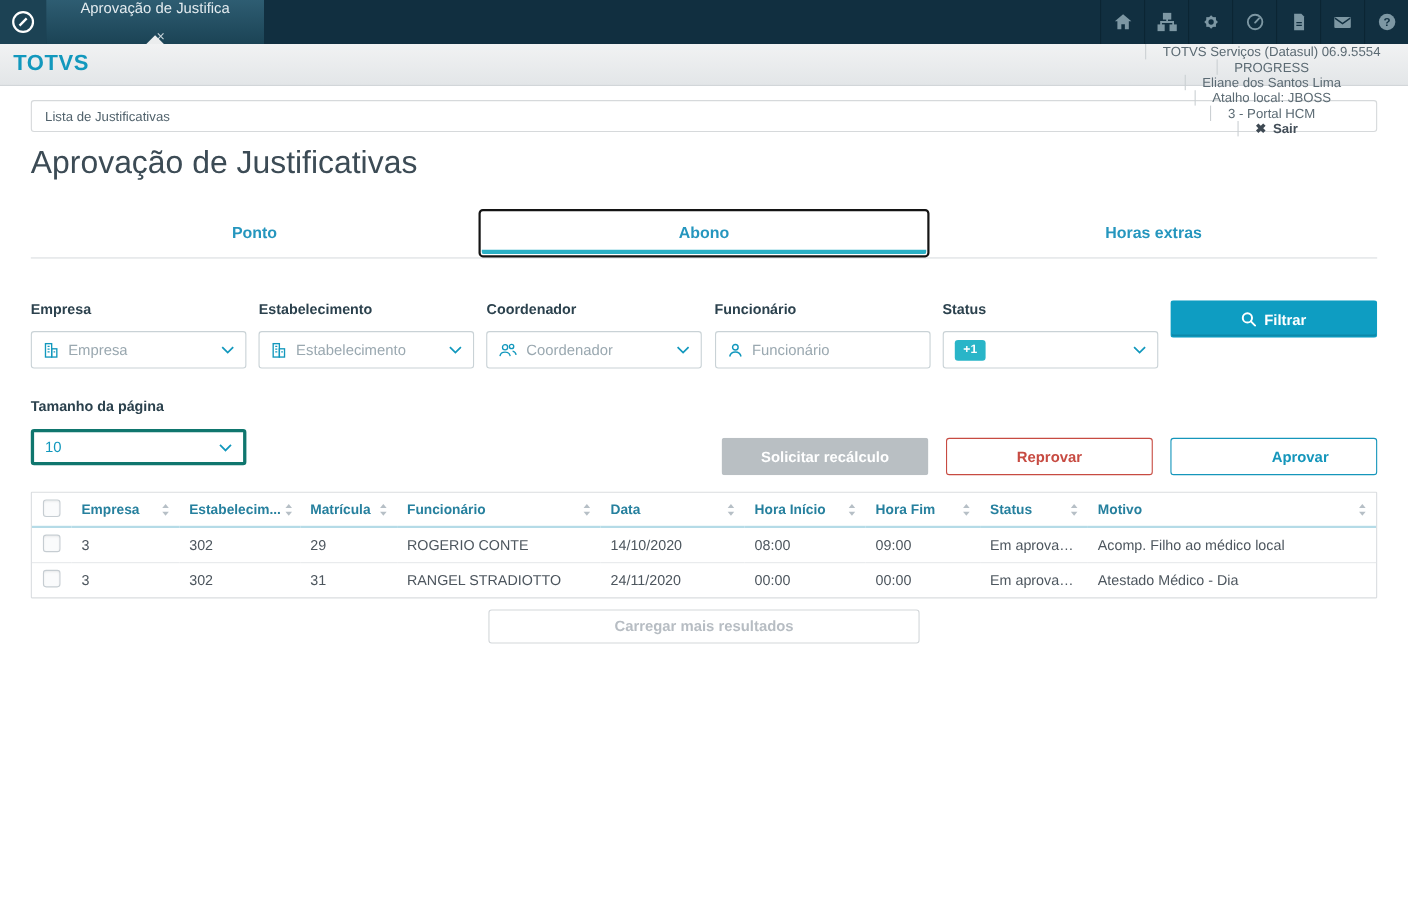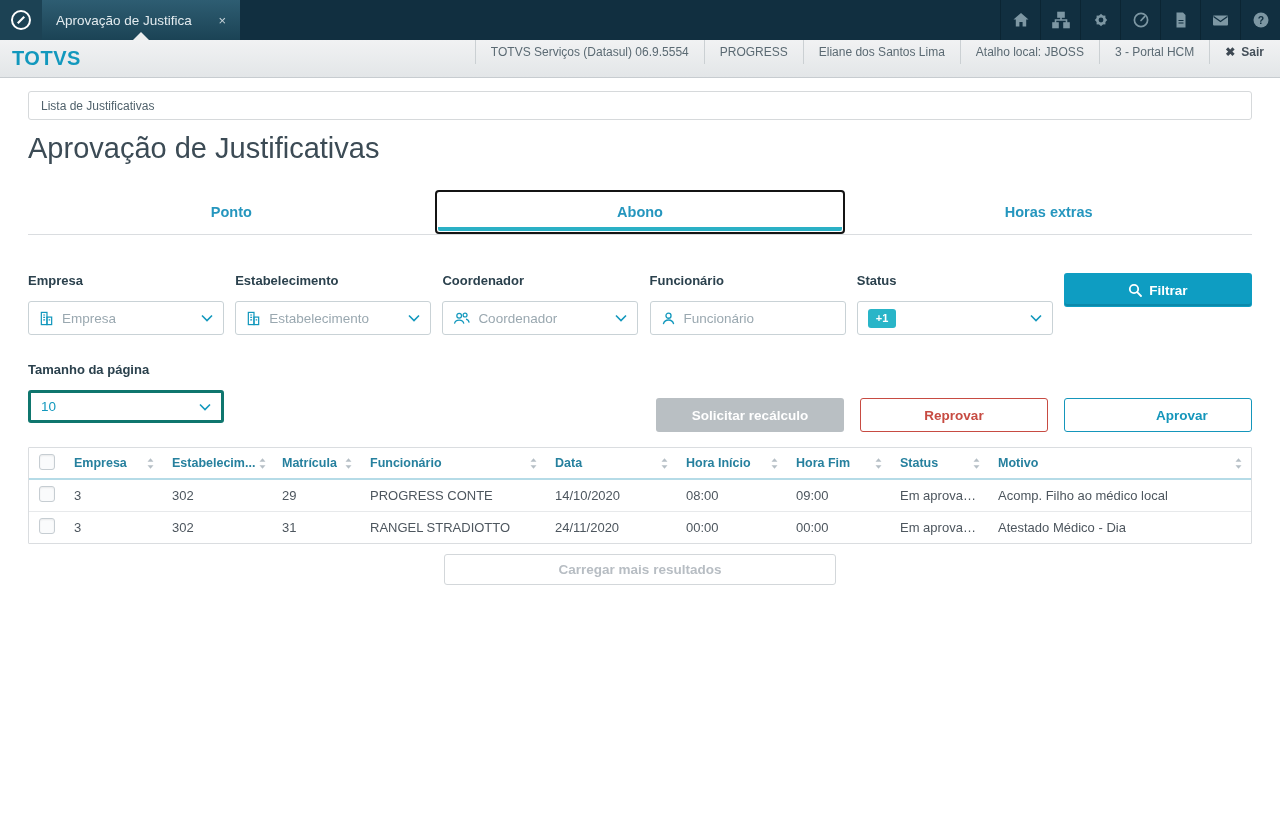--- a/index.html
+++ b/index.html
@@ -3,36 +3,36 @@
 <meta charset="utf-8">
 <style>
   * { margin:0; padding:0; box-sizing:border-box; }
   html,body { width:1280px; height:823px; background:#fff; overflow:hidden;
               font-family:"Liberation Sans", sans-serif; }
 
   
   .navbar { height:40px; background:#112f40; display:flex; align-items:stretch; }
   .logo-box { width:42px; background:#1c4254; display:flex; align-items:center; justify-content:center; }
   .nav-tab { width:198px; background:linear-gradient(180deg,#2e5d72,#1b4355); display:flex; align-items:center;
-             padding:0 14px; position:relative; color:#e3ebef; font-size:13.5px; }
+             padding:0 14px; position:relative; color:#e3ebef; font-size:13.5px;flex-direction:column; }
   .nav-tab .tab-title { flex:1; white-space:nowrap; overflow:hidden; }
   .nav-tab .tab-close { color:#c8d4da; font-size:13px; margin-left:10px; cursor:pointer; }
   .tab-notch { position:absolute; bottom:0; left:50%; transform:translateX(-50%);
                width:0; height:0; border-left:8px solid transparent; border-right:8px solid transparent;
                border-bottom:8px solid #ebedee; }
   .nav-icons { margin-left:auto; display:flex; }
   .nav-icon { width:40px; display:flex; align-items:center; justify-content:center;
               border-left:1px solid #0b2533; cursor:pointer; }
   .nav-icon svg { display:block; }
 
   
   .appbar { height:38px; background:linear-gradient(180deg,#f1f2f3,#e3e6e8);
             border-bottom:1px solid #c7ccd0; display:flex; align-items:center; padding:0 10px 0 12px; }
   .brand { font-size:20px; font-weight:bold; color:#1298bd; letter-spacing:.5px; }
-  .appbar-items { margin-left:auto; display:flex; height:100%; }
+  .appbar-items { margin-left:auto; display:flex; align-items:center; height:100%;flex-direction:column; }
   .appbar-item { font-size:12px; color:#5b6a73; padding:0 15px; height:24px; display:flex;
                  align-items:center; border-left:1px solid #cbd0d3; white-space:nowrap; }
   .logout { font-size:12px; color:#45505a; padding:0 6px 0 15px; height:24px; display:flex; gap:6px;
             align-items:center; border-left:1px solid #cbd0d3; cursor:pointer; font-weight:bold; }
   .logout .x-ico { font-size:12px; color:#3e4953; }
 
   
   .content { padding:13px 28px 0 28px; }
   .breadcrumb { height:29px; border:1px solid #d6d9db; border-radius:3px; display:flex;
                 align-items:center; padding:0 12px; font-size:12px; color:#51626c; }
@@ -425,21 +425,21 @@
               </span>
             </th>
         </tr>
       </thead>
       <tbody>
         <tr class="datarow">
           <td class="cb-cell"><span class="checkbox"></span></td>
           <td>3</td>
           <td>302</td>
           <td>29</td>
-          <td>PROGRESS CONTE</td>
+          <td>ROGERIO CONTE</td>
           <td>14/10/2020</td>
           <td>08:00</td>
           <td>09:00</td>
           <td>Em aprovaçã...</td>
           <td>Acomp. Filho ao médico local</td>
         </tr>
         <tr class="datarow">
           <td class="cb-cell"><span class="checkbox"></span></td>
           <td>3</td>
           <td>302</td>

